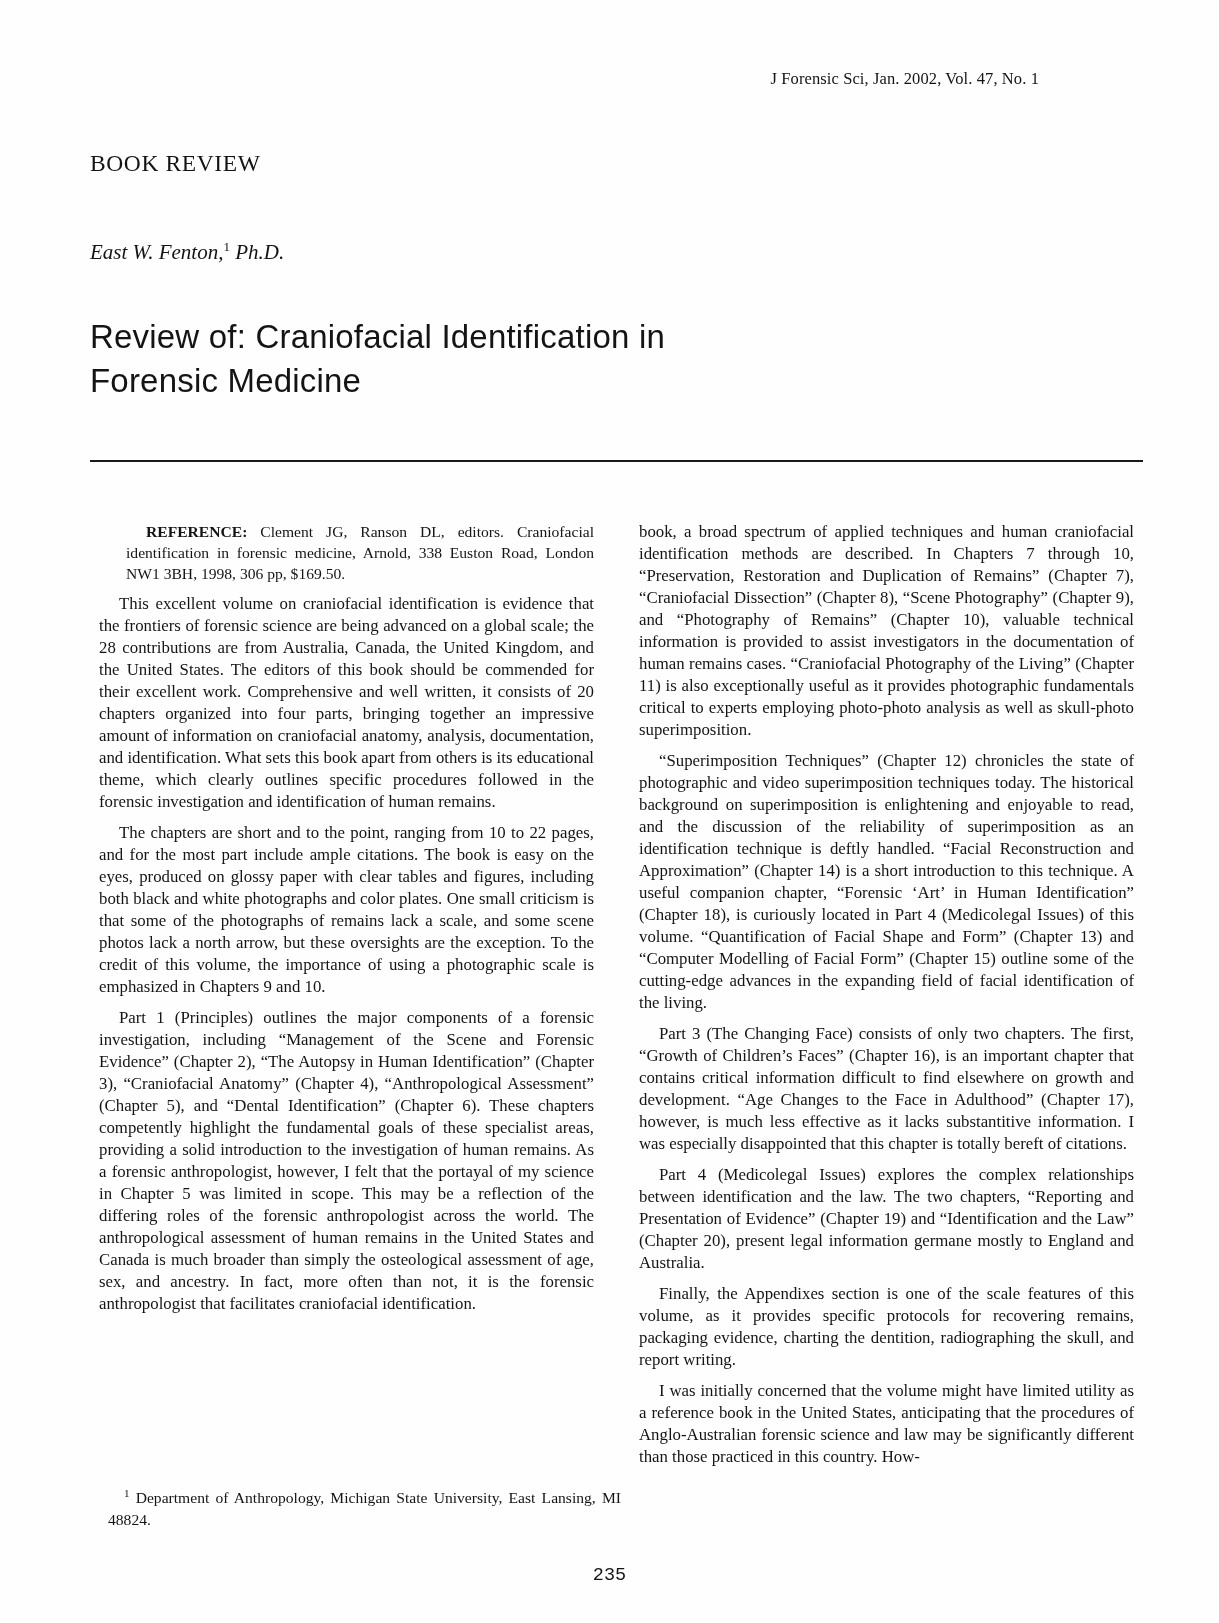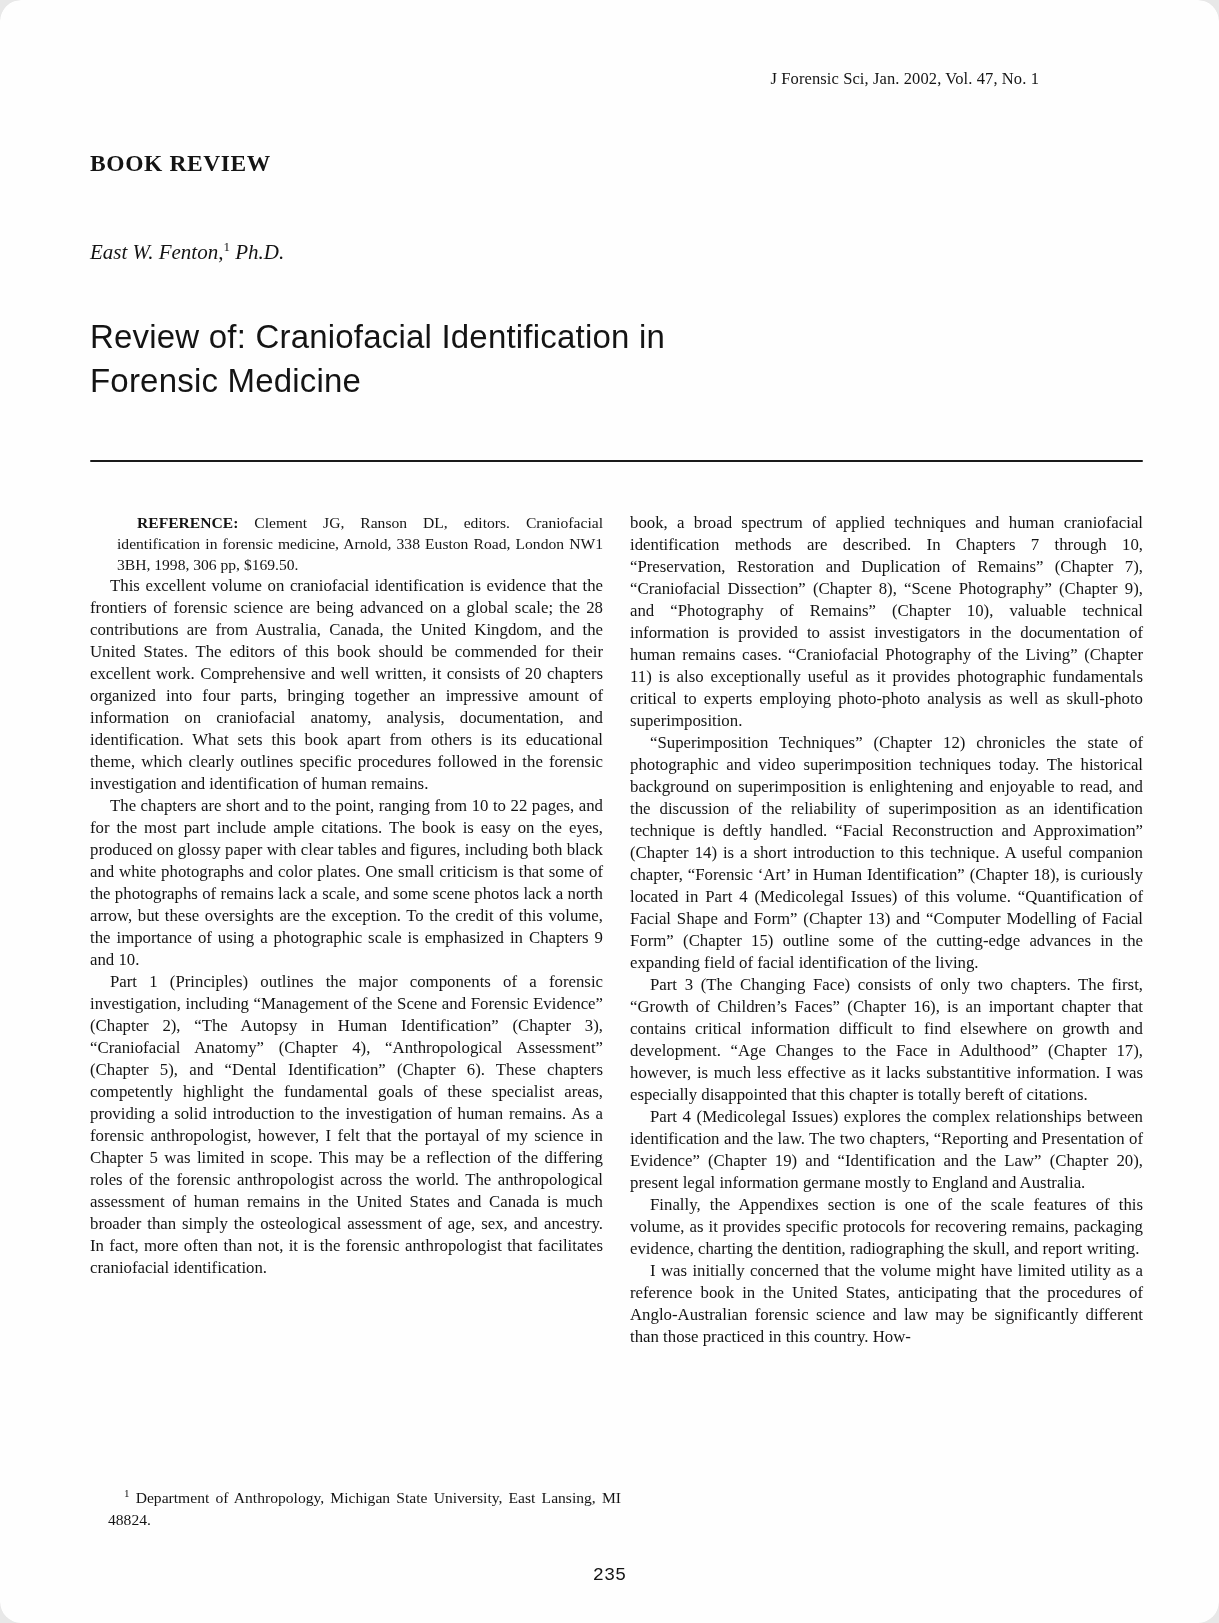--- a/index.html
+++ b/index.html
@@ -1,15 +1,15 @@
 <!DOCTYPE html>
 <html lang="en"><head>
 <meta charset="utf-8">
 <style>
-  * { box-sizing: border-box; border-radius: 21px; }
+  * { box-sizing: border-box; }
   html, body { margin: 0; padding: 0; }
   body {
     background: #e8e8e8;
     font-family: "Liberation Serif", serif;
     color: #141414;
   }
   .page {
     position: relative;
     width: 1219px;
     height: 1623px;
@@ -22,21 +22,21 @@
     top: 69px;
     right: 180px;
     font-size: 16.5px;
     letter-spacing: 0.1px;
   }
   .section-label {
     position: absolute;
     top: 150px;
     left: 90px;
     font-size: 23.5px;
-    font-weight: bold;
+    font-weight: normal;
     letter-spacing: 0.6px;
   }
   .author-line {
     position: absolute;
     top: 240px;
     left: 90px;
     font-size: 21px;
     font-style: italic;
   }
   .author-line sup {
@@ -74,21 +74,21 @@
   }
   .col {
     width: 513px;
     font-size: 16.8px;
     line-height: 22px;
     text-align: justify;
     hyphens: auto;
     -webkit-hyphens: auto;
   }
   .col p {
-    margin: 0;
+    margin: 9px;
     text-indent: 20px;
   }
   .col p.no-indent { text-indent: 0; }
   .reference {
     margin: 0 0 12px 0;
     padding-left: 27px;
     font-size: 15.6px;
     line-height: 21px;
     text-indent: 0;
     text-align: justify;

